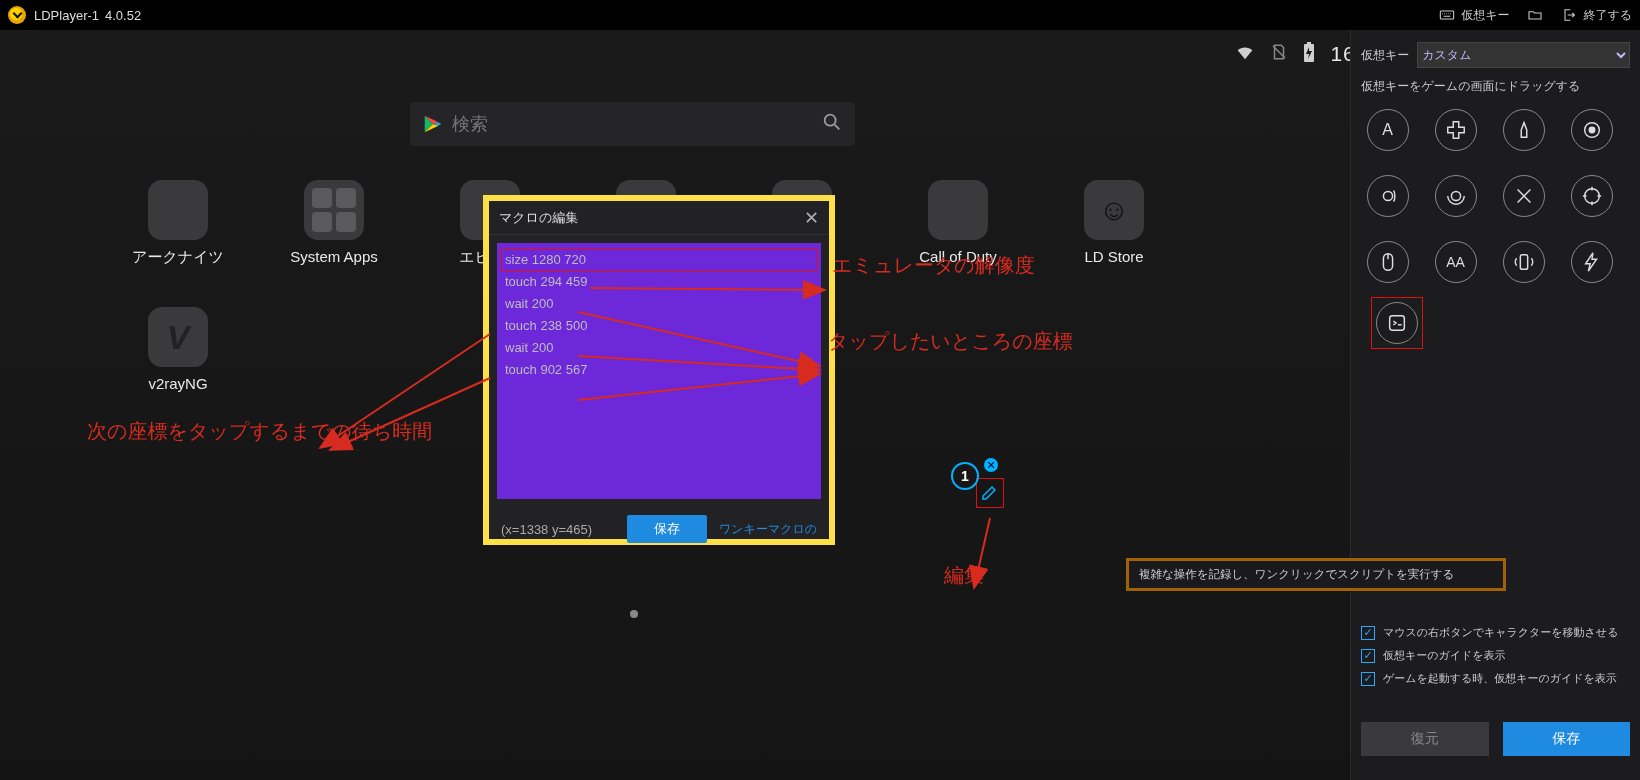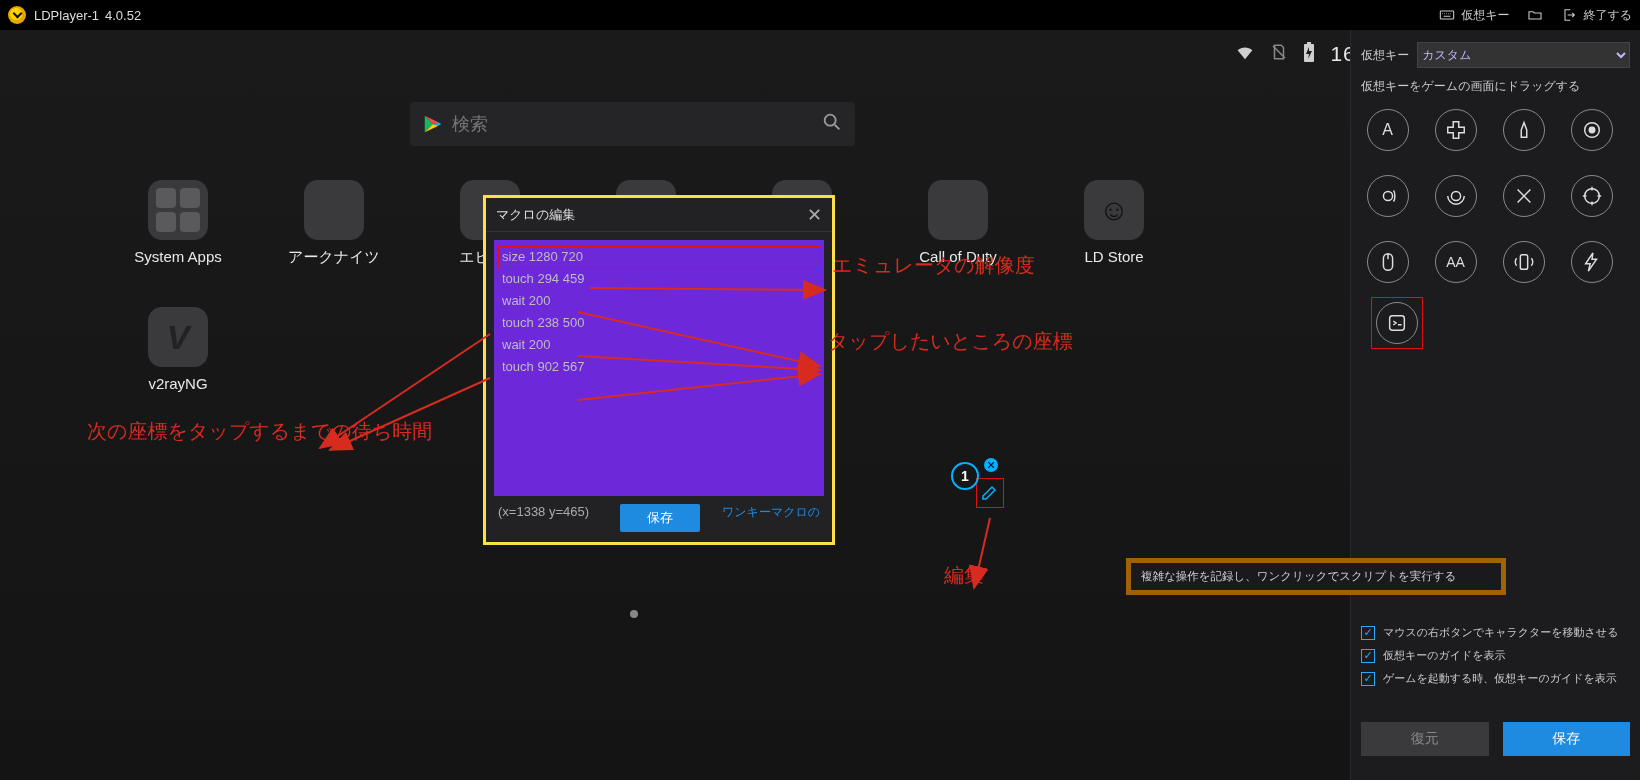--- a/index.html
+++ b/index.html
@@ -73,28 +73,28 @@
 .i-f { background:#2a5dbd; color:#fff; display:flex; align-items:center; justify-content:center; font-size:32px; font-style:italic; font-weight:bold; }
 .i-ld { background:#ffd300; color:#111; display:flex; align-items:center; justify-content:center; font-size:30px; }
 .i-v2 { background:#f4f4f6; color:#222; display:flex; align-items:center; justify-content:center; font-size:34px; font-weight:bold; font-style:italic; }
 .i-ba { background:linear-gradient(135deg,#6fa8d8,#b8d6ee); }
 
 .dot { position:absolute; left:630px; top:580px; width:8px; height:8px; border-radius:50%; background:#888; }
 
 
 .macro {
   position:absolute; left:483px; top:195px; width:352px; height:350px;
-  background:#222224; border:3px solid #fde047; z-index:10;
+  background:#222224; border:6px solid #fde047; z-index:10;
 }
 .macro .mhdr { height:34px; display:flex; align-items:center; justify-content:space-between; padding:0 10px; color:#ddd; font-size:13px; border-bottom:1px solid #333; }
 .macro .mhdr .close { cursor:pointer; color:#aaa; font-size:18px; }
 .macro .mbody { height:256px; background:#6d28d9; margin:8px; padding:6px 4px; color:#bdbdbd; font-size:13px; line-height:22px; font-family:inherit; overflow:auto; }
 .macro .mbody .mline { padding:0 4px; }
 .macro .mbody .mline.hl { outline:1.5px solid #d11; outline-offset:-1px; }
-.macro .mftr { height:44px; display:flex; padding:0 12px; gap:22px; }
+.macro .mftr { height:44px; display:flex; align-items:center; padding:0 12px; gap:12px; }
 .macro .coords { color:#aaa; font-size:13px; }
 .macro .save { margin-left:auto; width:80px; height:28px; background:#1f8be0; color:#fff; border:none; border-radius:2px; font-size:13px; cursor:pointer; }
 .macro .link { color:#1f8be0; font-size:12px; cursor:pointer; }
 
 
 .keymarker { position:absolute; left:951px; top:432px; width:28px; height:28px; border:2px solid #00b2ff; border-radius:50%; display:flex; align-items:center; justify-content:center; color:#fff; font-size:14px; font-weight:bold; z-index:5;}
 .keymarker-x { position:absolute; left:984px; top:428px; width:14px; height:14px; border-radius:50%; background:#00b2ff; color:#003; font-size:11px; display:flex; align-items:center; justify-content:center; z-index:5; cursor:pointer;}
 .keymarker-edit { position:absolute; left:980px; top:454px; width:18px; height:18px; z-index:5; color:#00b2ff; cursor:pointer;}
 .keymarker-edit-box { position:absolute; left:976px; top:448px; width:28px; height:30px; border:1.5px solid #d11; z-index:4; }
 
@@ -117,21 +117,21 @@
 .keybtn {
   width:42px; height:42px; border:1.5px solid #888; border-radius:50%;
   display:flex; align-items:center; justify-content:center; color:#ddd; font-size:16px;
   cursor:grab; background:transparent;
 }
 .keybtn svg { width:22px; height:22px; stroke:#ddd; fill:none; stroke-width:1.6; }
 .keyrow-last { display:flex; justify-content:flex-start; padding-left:10px; }
 .keyrow-last .scriptbox { border:1.5px solid #d11; padding:4px; }
 .tooltip {
   position:absolute; left:1126px; top:558px; width:380px;
-  border:5px solid #a16207; background:#1a1a1c; color:#cfcfcf;
+  border:3px solid #a16207; background:#1a1a1c; color:#cfcfcf;
   font-size:11.5px; padding:6px 10px; z-index:30;
 }
 .checks { position:absolute; bottom:86px; left:10px; right:10px; font-size:11px; color:#ccc; }
 .chk { display:flex; align-items:center; gap:8px; margin:8px 0; }
 .chk .box { width:14px; height:14px; border:1px solid #2aa7ff; display:flex; align-items:center; justify-content:center; color:#2aa7ff; font-size:11px; }
 .btnrow { position:absolute; bottom:24px; left:10px; right:10px; display:flex; gap:14px; }
 .btnrow button { flex:1; height:34px; border:none; font-size:14px; cursor:pointer; }
 .btnrow .restore { background:#3a3a3d; color:#888; }
 .btnrow .save2 { background:#1f8be0; color:#fff; }
 
@@ -207,31 +207,31 @@
     <span class="mag">
       <svg width="22" height="22" viewBox="0 0 24 24" fill="none" stroke="#9a9a9a" stroke-width="2">
           <circle cx="10" cy="10" r="6"></circle>
           <path d="M20 20l-5-5"></path>
         </svg>
     </span>
   </div>
 
   <div class="app-grid">
     <div class="app">
+        <div class="icon i-ark"></div>
+        <div class="label">アークナイツ</div>
+      </div>
+    <div class="app">
         <div class="icon i-sys">
           <span></span>
           <span></span>
           <span></span>
           <span></span>
         </div>
         <div class="label">System Apps</div>
-      </div>
-    <div class="app">
-        <div class="icon i-ark"></div>
-        <div class="label">アークナイツ</div>
       </div>
     <div class="app">
         <div class="icon i-epic"></div>
         <div class="label">エピック</div>
       </div>
     <div class="app" style="visibility:visible">
         <div class="icon i-azur"></div>
         <div class="label"></div>
       </div>
     <div class="app">

